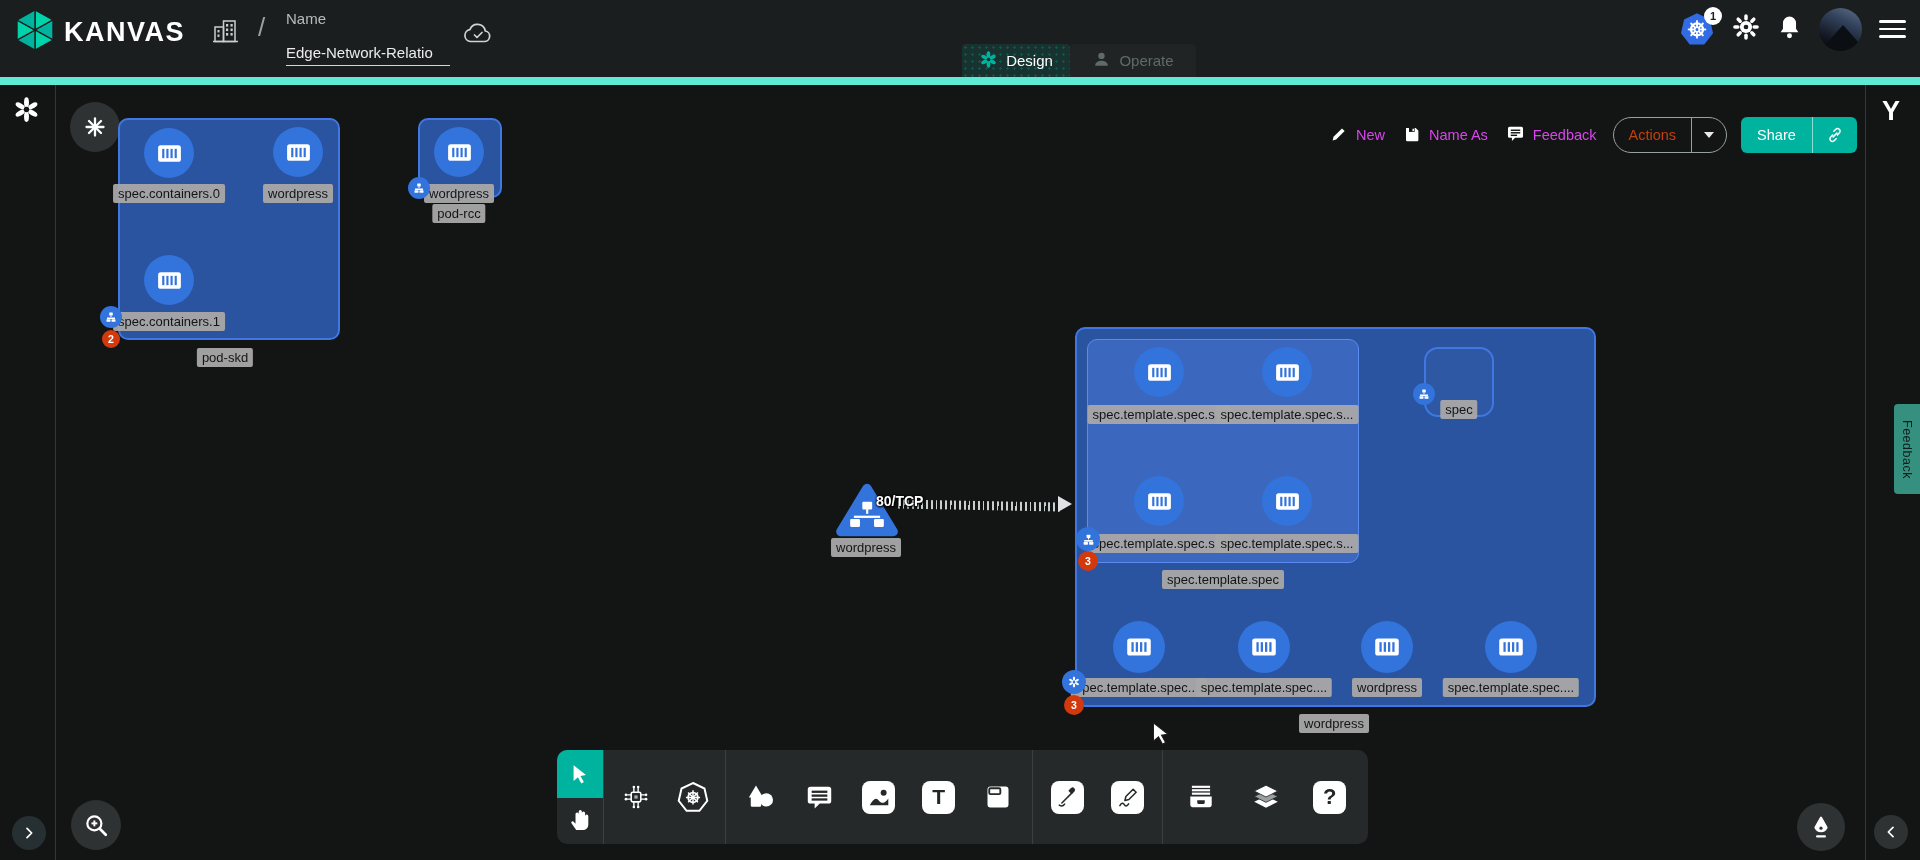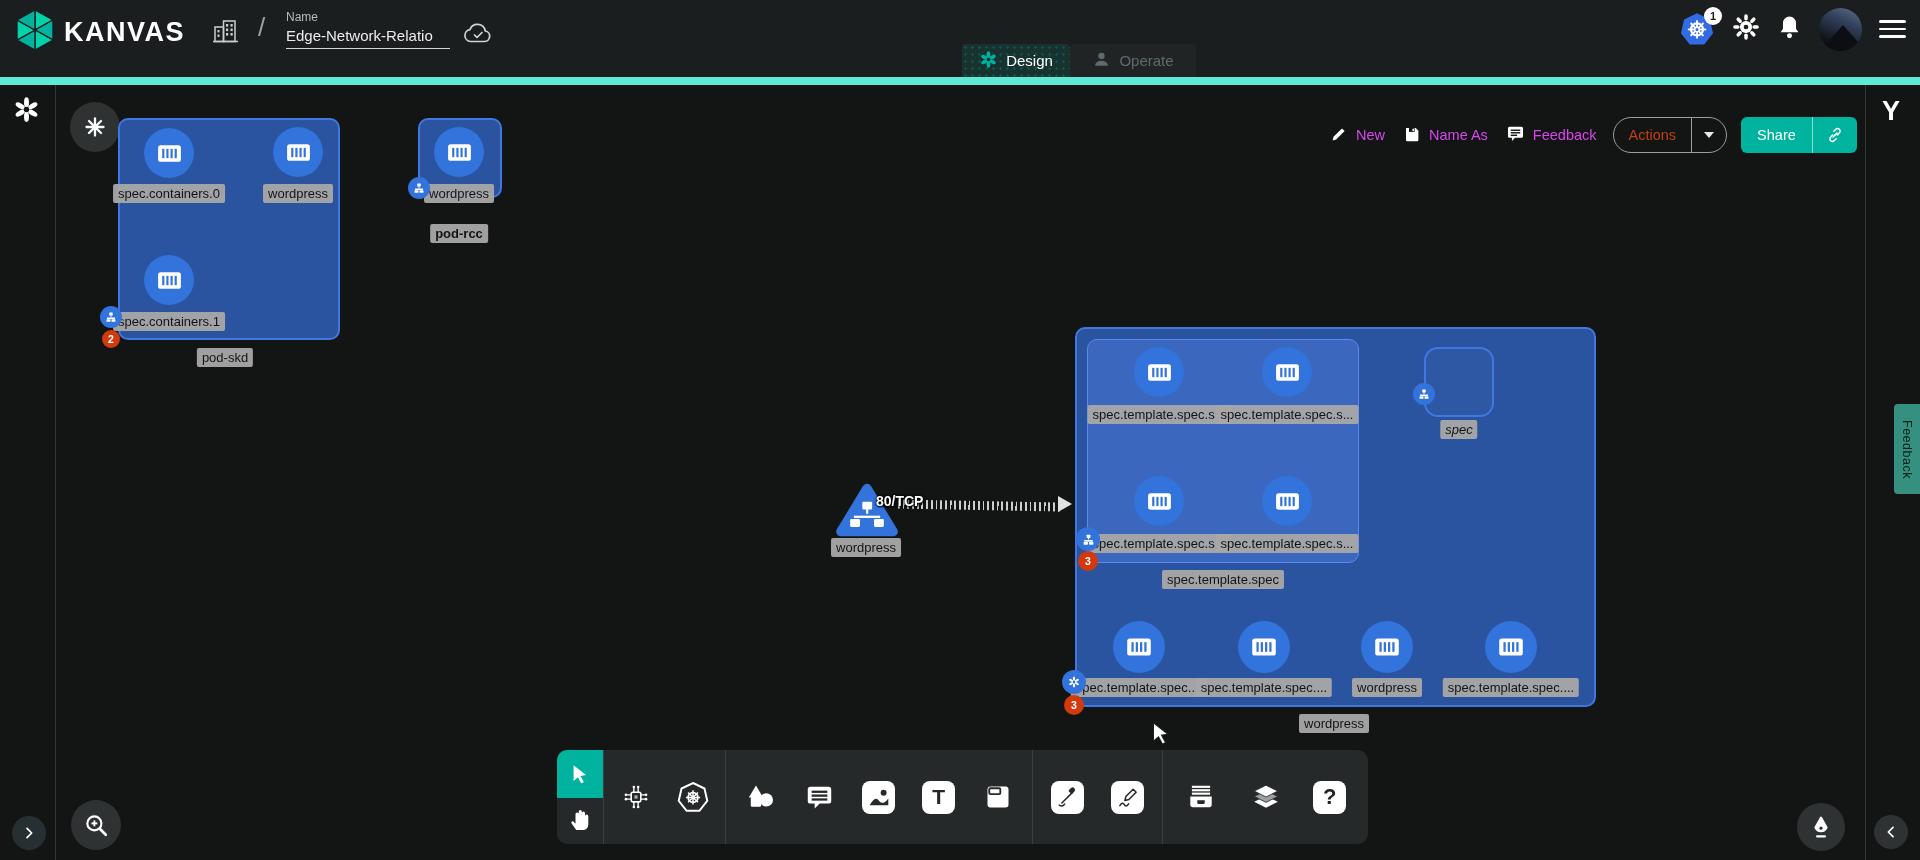--- a/index.html
+++ b/index.html
@@ -8,21 +8,21 @@
   .stage { position:absolute; inset:0; width:1920px; height:860px; }
 
   
   .header { position:absolute; left:0; top:0; width:1920px; height:85px;
     background:#1b1e1e; border-bottom:8px solid #5eead4; z-index:50; }
   .logo-wrap { position:absolute; left:14px; top:8px; display:flex; align-items:center; gap:8px; }
   .brand { color:#fff; font-size:27px; font-weight:700; letter-spacing:1.5px; }
   .crumb-icon { position:absolute; left:212px; top:17px; }
   .crumb-sep { position:absolute; left:258px; top:12px; color:#97a2a2; font-size:26px; font-weight:300; }
   .name-field { position:absolute; left:286px; top:10px; }
-  .name-field .lbl { font-size:12px; color:#b6bcbc; display:block; margin-bottom:2px; }
+  .name-field .lbl { font-size:15px; color:#b6bcbc; display:block; margin-bottom:16px; }
   .name-field input { width:164px; background:transparent; border:none; border-bottom:1px solid #d2d6d6;
     color:#ececec; font-size:15px; padding:1px 0 4px; outline:none; font-family:inherit; }
   .cloud-ic { position:absolute; left:462px; top:22px; }
 
   .tabs { position:absolute; left:962px; bottom:0; display:flex; height:33px; z-index:5; }
   .tab { display:flex; align-items:center; justify-content:center; gap:8px;
     font-size:15px; height:33px; border-radius:4px 4px 0 0; cursor:pointer; }
   .tab.design { width:108px; color:#fff;
     background-color:rgba(0,179,159,0.14);
     background-image:radial-gradient(rgba(0,179,159,0.28) 1px, transparent 1.3px);
@@ -406,21 +406,21 @@
   <div class="mini-badge" style="left:408px;top:177px;width:22px;height:22px;">
     <svg width="12" height="12" viewBox="0 0 24 24" fill="#fff">
         <rect x="8.5" y="3" width="7" height="6" rx="1"></rect>
         <path d="M11 9h2v3h-2z"></path>
         <rect x="4" y="13" width="16" height="3"></rect>
         <rect x="3" y="16.5" width="8" height="5" rx="1"></rect>
         <rect x="13" y="16.5" width="8" height="5" rx="1"></rect>
       </svg>
 
   </div>
-  <div class="nlabel" style="left:459px;top:224px;font-weight:bold;">pod-rcc</div>
+  <div class="nlabel" style="left:459px;top:204px;">pod-rcc</div>
 
   <div class="tri-node" style="left:834px;top:482px;">
     <svg width="66" height="58" viewBox="0 0 70 62">
       <path d="M35 7 L63 53 L7 53 Z" fill="#3273dc" stroke="#3273dc" stroke-width="10" stroke-linejoin="round"></path>
       <g fill="#fff">
         <rect x="30" y="21" width="10.5" height="8.5" rx="1.2"></rect>
         <path d="M34 29h2.4v5H34z"></path>
         <rect x="21" y="36" width="28" height="2.4"></rect>
         <rect x="17" y="39.5" width="10.5" height="8.5" rx="1.2"></rect>
         <rect x="42.5" y="39.5" width="10.5" height="8.5" rx="1.2"></rect>
@@ -506,21 +506,21 @@
   <div class="mini-badge" style="left:1413px;top:383px;width:22px;height:22px;">
     <svg width="12" height="12" viewBox="0 0 24 24" fill="#fff">
         <rect x="8.5" y="3" width="7" height="6" rx="1"></rect>
         <path d="M11 9h2v3h-2z"></path>
         <rect x="4" y="13" width="16" height="3"></rect>
         <rect x="3" y="16.5" width="8" height="5" rx="1"></rect>
         <rect x="13" y="16.5" width="8" height="5" rx="1"></rect>
       </svg>
 
   </div>
-  <div class="nlabel" style="left:1459px;top:420px;font-style:italic;">spec</div>
+  <div class="nlabel" style="left:1459px;top:400px;">spec</div>
 
   <div class="node" style="left:1113px;top:621px;width:52px;height:52px;">
     <svg width="30" height="30" viewBox="0 0 28 28">
         <rect x="3" y="6" width="22" height="16" rx="2.5" fill="#fff"></rect>
         <g stroke="#3273dc" stroke-width="2.1">
           <line x1="8" y1="9.5" x2="8" y2="18.5"></line>
           <line x1="12" y1="9.5" x2="12" y2="18.5"></line>
           <line x1="16" y1="9.5" x2="16" y2="18.5"></line>
           <line x1="20" y1="9.5" x2="20" y2="18.5"></line>
         </g>

